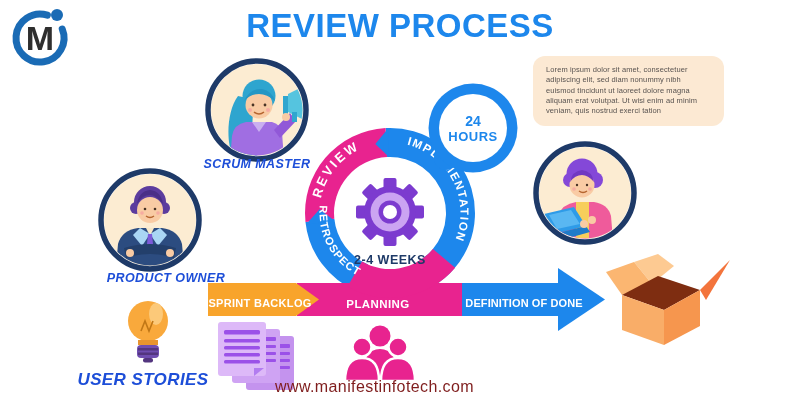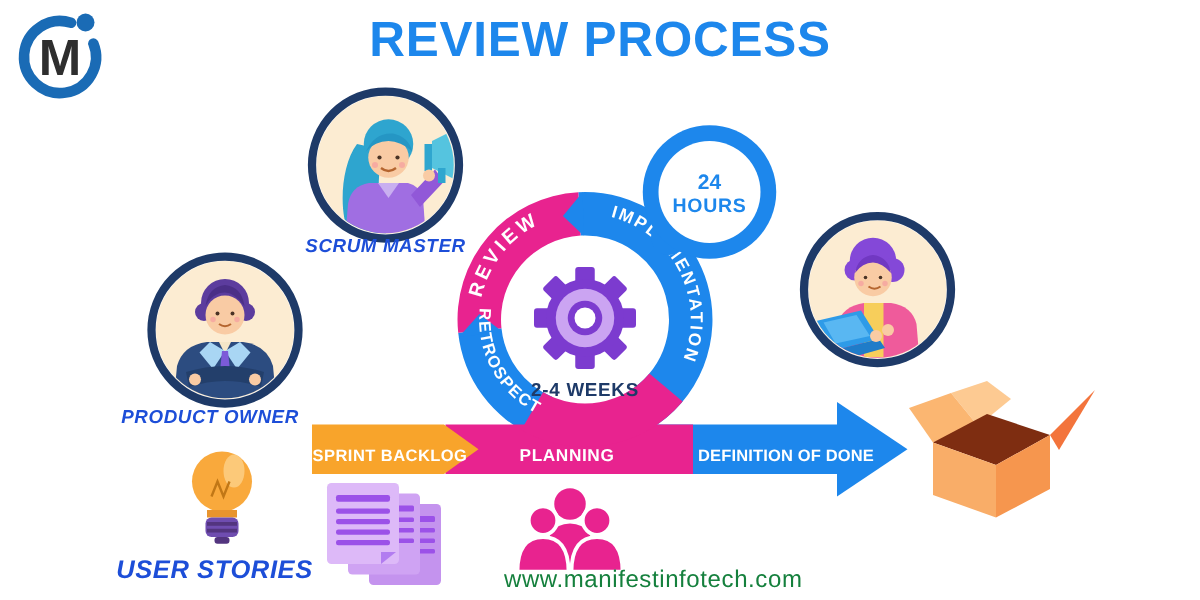--- a/index.html
+++ b/index.html
@@ -10,30 +10,30 @@
   #diagram{position:absolute;left:0;top:0;}
   .title{
     position:absolute;left:50%;top:7px;transform:translateX(-50%);
     font-size:33px;font-weight:800;color:#1d87ec;letter-spacing:.5px;white-space:nowrap;
   }
   .avatar-label{
     position:absolute;text-align:center;color:#1d4ed8;font-weight:bold;
     font-size:12.5px;letter-spacing:.4px;white-space:nowrap;font-style:italic;
   }
   .lbl-sm{left:177px;top:157px;width:160px;}
-  .lbl-po{left:60px;top:271px;width:160px;}
+  .lbl-po{left:86px;top:271px;width:160px;}
   .lbl-us{left:63px;top:370px;width:160px;font-size:17px;}
   .desc{
     position:absolute;left:533px;top:56px;width:191px;box-sizing:border-box;
     background:#fce9d3;border-radius:12px;padding:9px 13px;
     font-size:7.5px;line-height:1.38;color:#585350;letter-spacing:.1px;
   }
   .footer{
-    position:absolute;left:275px;top:378px;width:260px;text-align:right;
-    font-size:16px;color:#15803d;letter-spacing:.4px;white-space:nowrap;
+    position:absolute;left:275px;top:378px;width:260px;text-align:left;
+    font-size:16px;color:#7f1d1d;letter-spacing:.4px;white-space:nowrap;
   }
   svg text{font-family:"Liberation Sans", sans-serif;}
 </style>
 </head>
 <body>
 
 <div id="canvas">
 
   <svg id="diagram" width="800" height="400" viewBox="0 0 800 400">
     <defs>
@@ -243,19 +243,20 @@
       <polygon points="622,295 606,272 634,262 652,284" fill="#fbb671"></polygon>
       <polygon points="622,295 658,276 700,290 664,310" fill="#7e2d11"></polygon>
       <polygon points="700,290 730,260 706,300" fill="#f3743c"></polygon>
       <polygon points="622,295 664,310 664,345 622,330" fill="#f9ad68"></polygon>
       <polygon points="664,310 700,290 700,326 664,345" fill="#f6964e"></polygon>
     </g>
   </svg>
 
   <div class="title">REVIEW PROCESS</div>
 
+  <div class="desc">Lorem ipsum dolor sit amet, consectetuer adipiscing elit, sed diam nonummy nibh euismod tincidunt ut laoreet dolore magna aliquam erat volutpat. Ut wisi enim ad minim veniam, quis nostrud exerci tation</div>
 
   <div class="avatar-label lbl-sm">SCRUM MASTER</div>
   <div class="avatar-label lbl-po">PRODUCT OWNER</div>
   <div class="avatar-label lbl-us">USER STORIES</div>
 
   <div class="footer">www.manifestinfotech.com</div>
 </div>
 
 </body></html>

